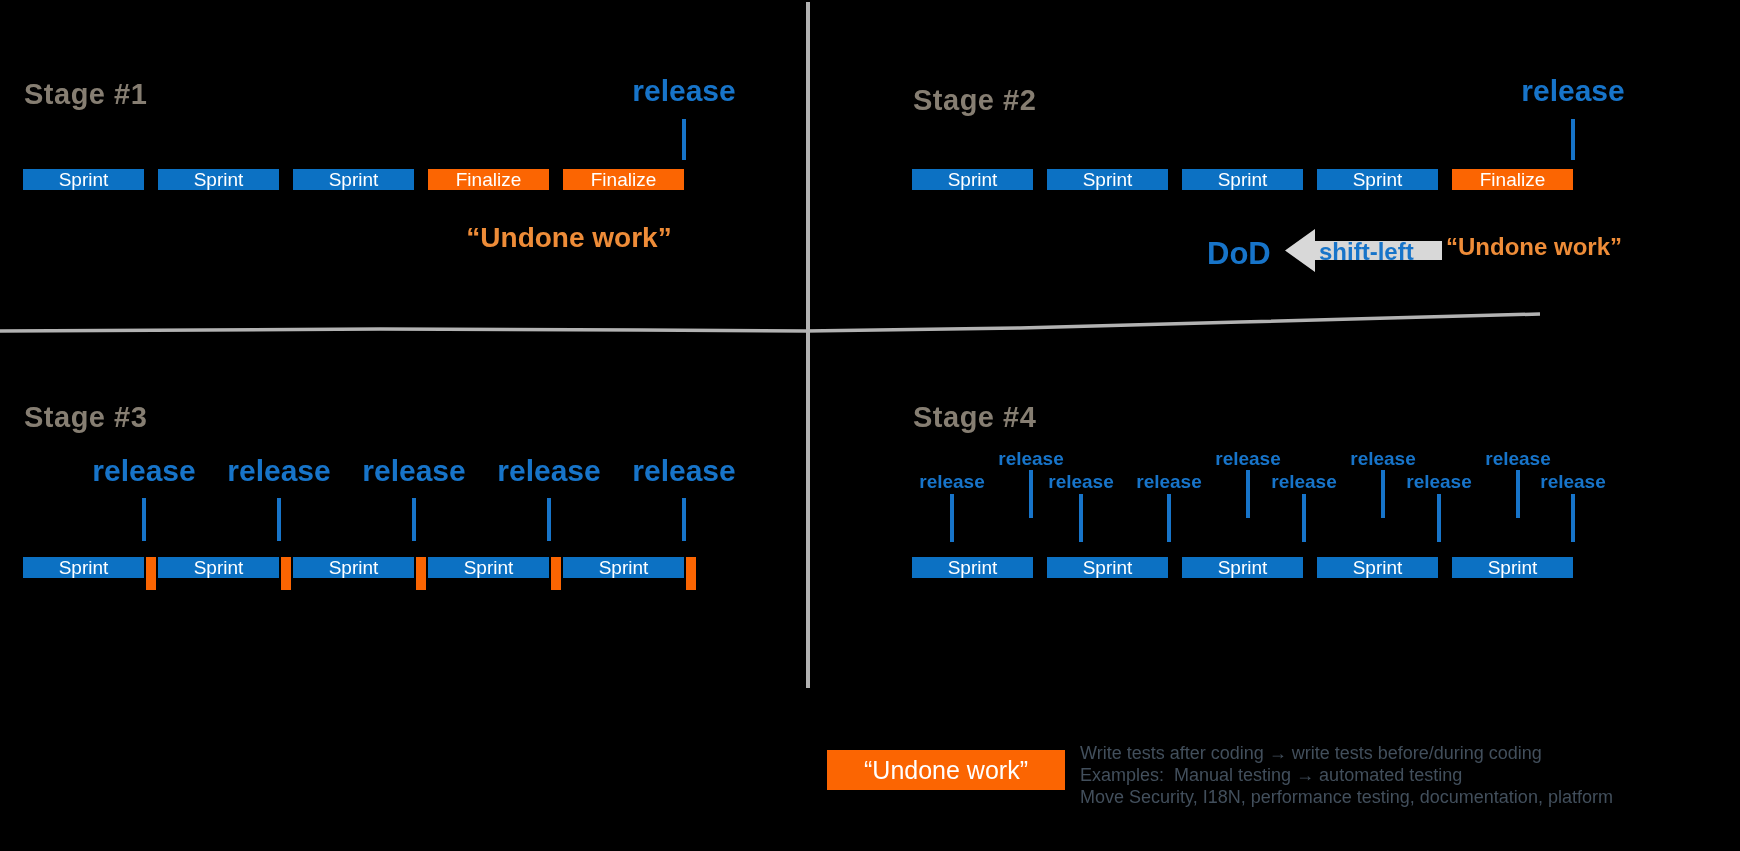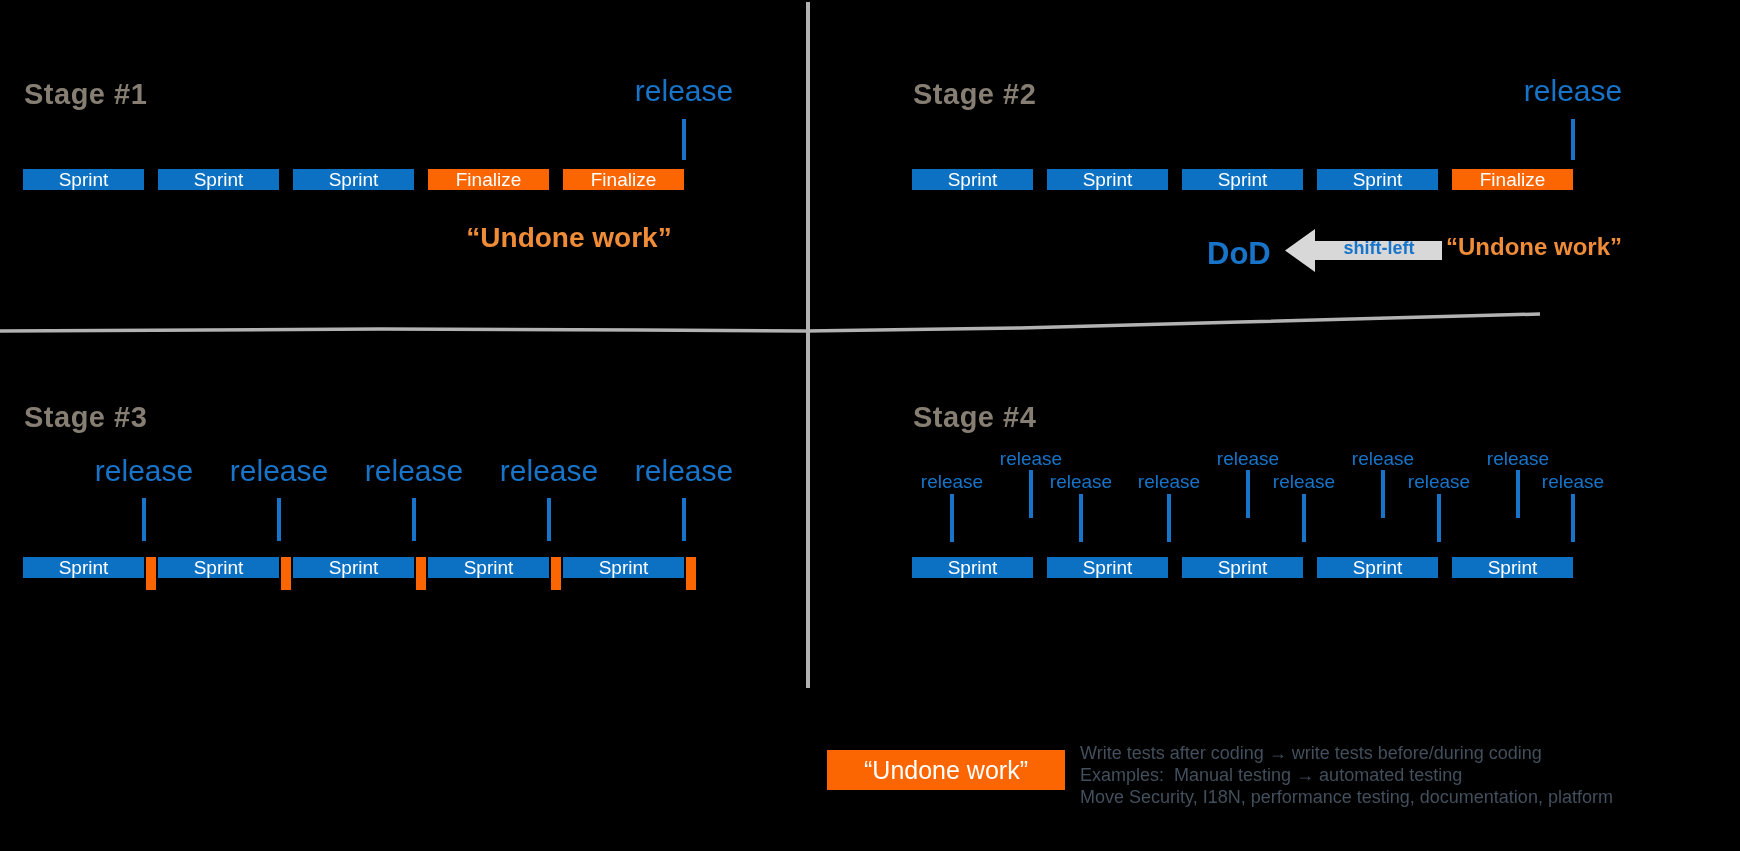--- a/index.html
+++ b/index.html
@@ -2,29 +2,29 @@
 <html><head>
 <meta charset="utf-8">
 <style>
   html,body{margin:0;padding:0;background:#000;}
   #canvas{
     position:relative;width:1740px;height:851px;background:#000;
     overflow:hidden;font-family:"Liberation Sans",sans-serif;
   }
   .abs{position:absolute;}
   .stage-title{font-size:29px;font-weight:600;letter-spacing:.5px;white-space:nowrap;}
-  .release-label{font-weight:400;text-align:center;white-space:nowrap;}
+  .release-label{font-weight:700;text-align:center;white-space:nowrap;}
   .release-tick{width:4px;}
   .box{
     height:21px;display:flex;align-items:center;justify-content:center;
     color:#fff;font-size:19px;white-space:nowrap;
   }
   .sliver{height:33px;width:10px;}
   .dod-label{font-size:31px;font-weight:700;white-space:nowrap;}
-  .shift-left-label{font-size:18px;font-weight:700;text-align:center;white-space:nowrap;}
+  .shift-left-label{font-size:24px;font-weight:700;white-space:nowrap;}
   .undone-text{font-weight:600;white-space:nowrap;}
   .legend-box{
     display:flex;align-items:center;justify-content:center;
     color:#fff;font-size:25px;white-space:nowrap;
   }
   .examples{font-size:18px;line-height:22px;white-space:nowrap;}
 </style>
 </head>
 <body>
 
@@ -36,21 +36,21 @@
   <div id="built">
       <div class="abs stage-title" style="left: 24px; top: 78px; color: rgb(134, 126, 114);">Stage #1</div>
       <div class="abs box" style="left: 23px; top: 169px; width: 121px; background: rgb(12, 113, 195);">Sprint</div>
       <div class="abs box" style="left: 158px; top: 169px; width: 121px; background: rgb(12, 113, 195);">Sprint</div>
       <div class="abs box" style="left: 293px; top: 169px; width: 121px; background: rgb(12, 113, 195);">Sprint</div>
       <div class="abs box finalize" style="left: 428px; top: 169px; width: 121px; background: rgb(251, 101, 2);">Finalize</div>
       <div class="abs box finalize" style="left: 563px; top: 169px; width: 121px; background: rgb(251, 101, 2);">Finalize</div>
       <div class="abs release-label" style="left: 594px; top: 74px; width: 180px; font-size: 30px; color: rgb(23, 116, 201);">release</div>
       <div class="abs release-tick" style="left: 682px; top: 119px; height: 41px; background: rgb(23, 116, 201);"></div>
       <div class="abs undone-text" style="left: 419px; top: 222px; width: 300px; text-align: center; font-size: 28px; color: rgb(238, 140, 56);">“Undone work”</div>
-      <div class="abs stage-title" style="left: 913px; top: 78px; color: rgb(134, 126, 114);">Stage #2</div>
+      <div class="abs stage-title" style="left: 913px; top: 84px; color: rgb(134, 126, 114);">Stage #2</div>
       <div class="abs box" style="left: 912px; top: 169px; width: 121px; background: rgb(12, 113, 195);">Sprint</div>
       <div class="abs box" style="left: 1047px; top: 169px; width: 121px; background: rgb(12, 113, 195);">Sprint</div>
       <div class="abs box" style="left: 1182px; top: 169px; width: 121px; background: rgb(12, 113, 195);">Sprint</div>
       <div class="abs box" style="left: 1317px; top: 169px; width: 121px; background: rgb(12, 113, 195);">Sprint</div>
       <div class="abs box finalize" style="left: 1452px; top: 169px; width: 121px; background: rgb(251, 101, 2);">Finalize</div>
       <div class="abs release-label" style="left: 1483px; top: 74px; width: 180px; font-size: 30px; color: rgb(23, 116, 201);">release</div>
       <div class="abs release-tick" style="left: 1571px; top: 119px; height: 41px; background: rgb(23, 116, 201);"></div>
       <div class="abs dod-label" style="left: 1207px; top: 236px; color: rgb(23, 116, 201);">DoD</div>
       <div class="abs " style="left: 1285px; top: 227px; width: 157px; height: 47px;"><svg width="157" height="47" viewBox="0 0 157 47">
           <polygon points="0,23.5 30,2 30,14 157,14 157,33 30,33 30,45" fill="#d8d8d8"></polygon>

